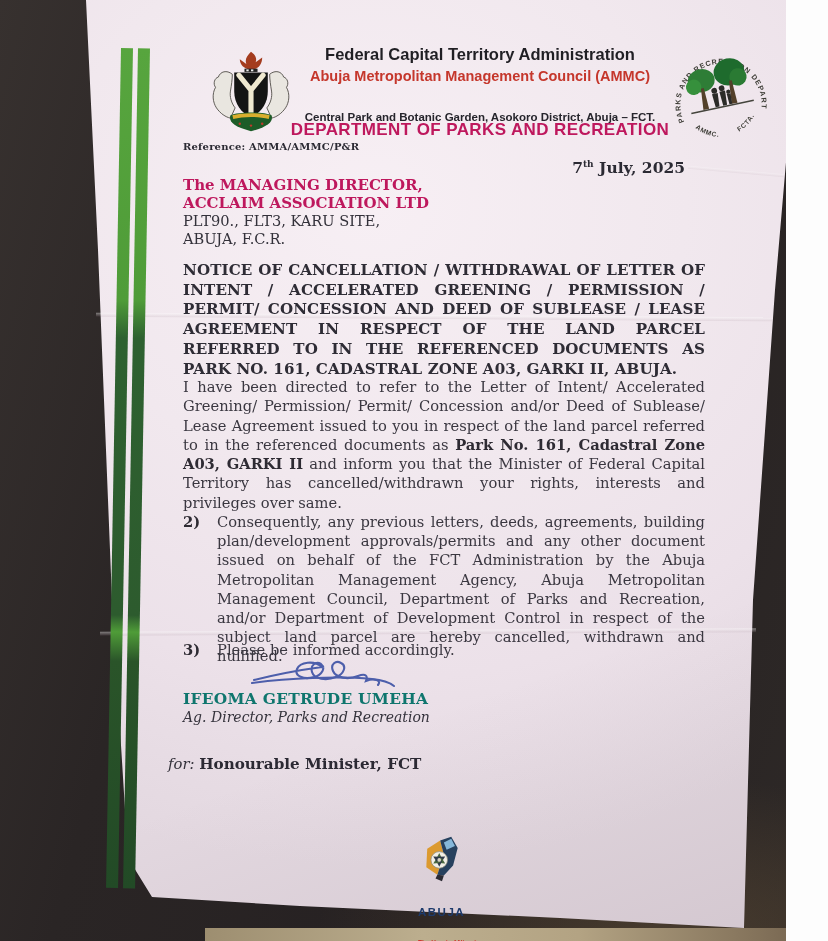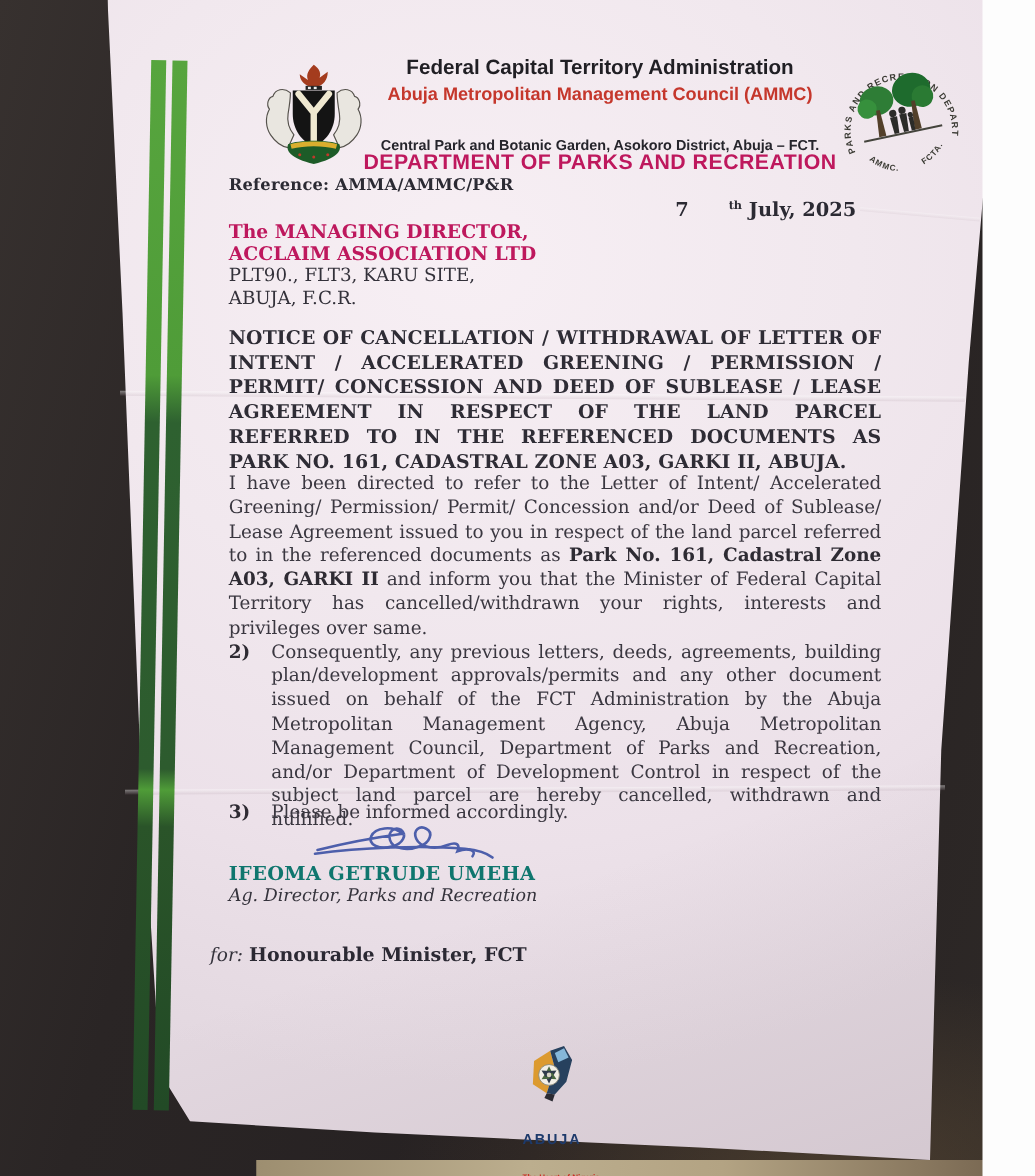--- a/index.html
+++ b/index.html
@@ -30,23 +30,23 @@
   .stripe{width:12px;height:100%;
     background:linear-gradient(180deg,#57a53e 0%,#4f9c38 30%,#2e6130 34.5%,#2d5b2e 67.5%,#4f9c38 69.5%,#2a5429 73%,#224a26 100%);}
   
   .abs{position:absolute;z-index:6;}
   .sans{font-family:"Liberation Sans","DejaVu Sans",sans-serif;}
   .hdr{left:278px;width:404px;text-align:center;font-weight:bold;}
   .hdr1{top:45px;font-size:16.5px;color:#201f24;}
   .hdr2{top:68px;font-size:14.5px;color:#c5372c;}
   .hdr3{top:88px;font-size:17px;color:#be185d;letter-spacing:.4px;margin-top:32px;}
   .hdr4{top:111px;font-size:11.5px;color:#26252c;}
-  .ref{left:183px;top:141px;font-size:13px;font-weight:bold;color:#2b2a33;letter-spacing:.2px;}
+  .ref{left:183px;top:141px;font-size:10px;font-weight:bold;color:#2b2a33;letter-spacing:.2px;}
   .date{left:520px;top:158px;width:165px;text-align:right;font-size:15.5px;font-weight:bold;color:#2b2a33;}
-  .date sup{font-size:9px;margin-left:32px;}
+  .date sup{font-size:9px;}
   .addr{left:183px;top:177px;font-size:14.6px;color:#33313a;line-height:17.6px;}
   .addr .b{font-weight:bold;font-size:15px;color:#be185d;}
   .subject{left:183px;top:261px;width:522px;font-size:15.1px;font-weight:bold;color:#2e2c35;
     text-align:justify;line-height:19.7px;
     text-underline-offset:3px;text-decoration-thickness:1.5px;letter-spacing:.1px;}
   .para{left:183px;top:377px;width:522px;font-size:14.7px;color:#3a3740;text-align:justify;line-height:19.3px;}
   .para b{color:#2e2b33;}
   .numpara{display:flex;left:183px;width:522px;font-size:14.7px;color:#3a3740;line-height:19.2px;}
   .num{width:34px;font-weight:bold;flex:none;color:#2e2b33;}
   .numbody{flex:1;text-align:justify;}

